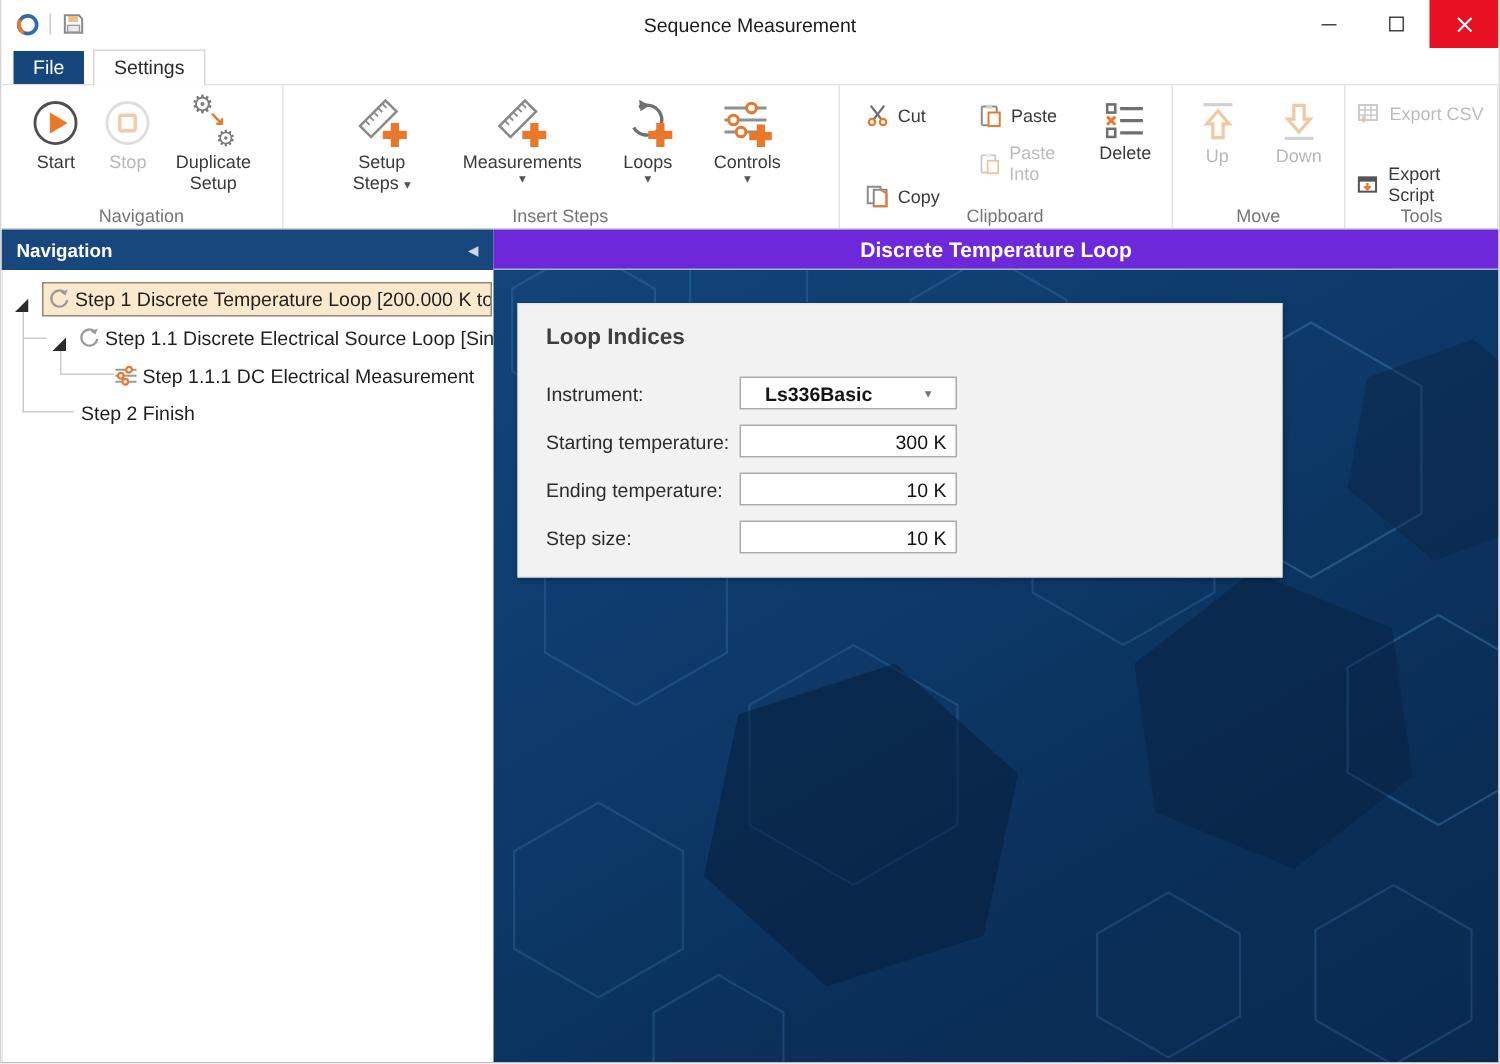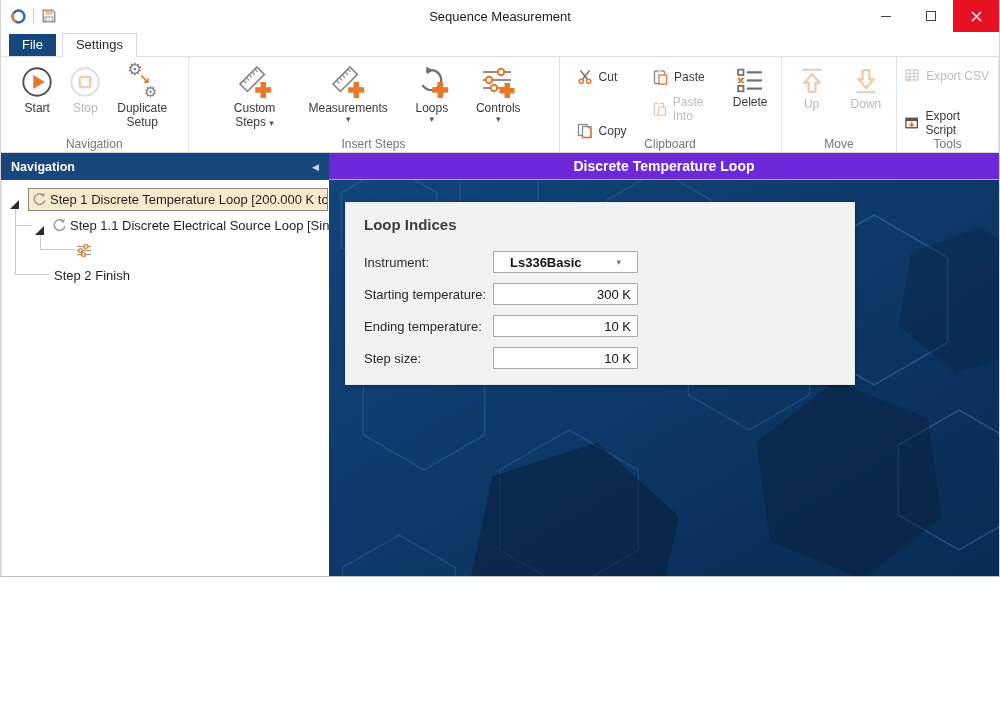--- a/index.html
+++ b/index.html
@@ -1,18 +1,18 @@
 <!DOCTYPE html>
 <html><head>
 <meta charset="utf-8">
 <style>
   * { box-sizing: border-box; margin: 0; padding: 0; }
   html,body { width:1000px; height:709px; }
   body { font-family: "Liberation Sans", sans-serif; background:#fff; position:relative; }
-  .window { width:1000px; height:577px; border-left:1px solid #d6d6d6; border-right:1px solid #d6d6d6; border-bottom:1px solid #bdbdbd; overflow:hidden; background:#fff; }
+  .window { width:1000px; height:709px; border-left:1px solid #d6d6d6; border-right:1px solid #d6d6d6; border-bottom:1px solid #bdbdbd; overflow:hidden; background:#fff; }
 
   
   .titlebar { height:32px; display:flex; align-items:center; position:relative; background:#fff; }
   .qat { display:flex; align-items:center; gap:6px; padding-left:8px; }
   .qat-btn { width:18px; height:18px; display:flex; align-items:center; justify-content:center; cursor:default; }
   .qat-sep { width:1px; height:14px; background:#c9c9c9; }
   .title { position:absolute; left:0; right:0; text-align:center; font-size:13px; color:#1b1b1b; pointer-events:none; }
   .win-controls { margin-left:auto; display:flex; height:32px; }
   .wc { width:45px; height:32px; display:flex; align-items:center; justify-content:center; }
   .wc.close { width:46px; background:#E81123; }
@@ -174,21 +174,21 @@
           <span class="ricon">
             <svg width="36" height="36" viewBox="0 0 36 36">
               <g transform="rotate(-45 15 15)">
                 <rect x="3" y="10" width="24" height="10.5" fill="#fff" stroke="#8a8a8a" stroke-width="1.7"></rect>
                 <path d="M8 10 v4 M12 10 v4 M16 10 v4 M20 10 v4 M24 10 v4" stroke="#8a8a8a" stroke-width="1.2"></path>
               </g>
               <rect x="23.5" y="18" width="5.5" height="16" fill="#E8782B"></rect>
               <rect x="18.2" y="23.2" width="16" height="5.5" fill="#E8782B"></rect>
             </svg>
           </span>
-          <span class="rlabel"><span>Custom Steps</span> <span class="dd">▾</span></span>
+          <span class="rlabel"><span>Setup Steps</span> <span class="dd">▾</span></span>
         </div>
         <div class="rbtn">
           <span class="ricon">
             <svg width="36" height="36" viewBox="0 0 36 36">
               <g transform="rotate(-45 15 15)">
                 <rect x="3" y="10" width="24" height="10.5" fill="#fff" stroke="#8a8a8a" stroke-width="1.7"></rect>
                 <path d="M8 10 v4 M12 10 v4 M16 10 v4 M20 10 v4 M24 10 v4" stroke="#8a8a8a" stroke-width="1.2"></path>
               </g>
               <rect x="23.5" y="18" width="5.5" height="16" fill="#E8782B"></rect>
               <rect x="18.2" y="23.2" width="16" height="5.5" fill="#E8782B"></rect>
@@ -387,20 +387,21 @@
             <g stroke="#9a9a9a" stroke-width="1.3">
                 <line x1="1" y1="3.5" x2="15" y2="3.5"></line>
                 <line x1="1" y1="7.5" x2="15" y2="7.5"></line>
                 <line x1="1" y1="11.5" x2="15" y2="11.5"></line>
               </g>
             <circle cx="10" cy="3.5" r="1.9" fill="#fff" stroke="#E8782B" stroke-width="1.4"></circle>
             <circle cx="4.5" cy="7.5" r="1.9" fill="#fff" stroke="#E8782B" stroke-width="1.4"></circle>
             <circle cx="7.5" cy="11.5" r="1.9" fill="#fff" stroke="#E8782B" stroke-width="1.4"></circle>
           </svg>
         </span>
+        <span>Step 1.1.1 DC Electrical Measurement</span>
       </div>
 
       <div class="tree-row tr4">
         <span>Step 2 Finish</span>
       </div>
     </div>
 
     <div class="content-area">
       <svg class="hexes" width="672" height="529" viewBox="0 0 672 529" preserveAspectRatio="none">
         <g fill="none" stroke="rgba(80,150,210,0.22)" stroke-width="1.5">

